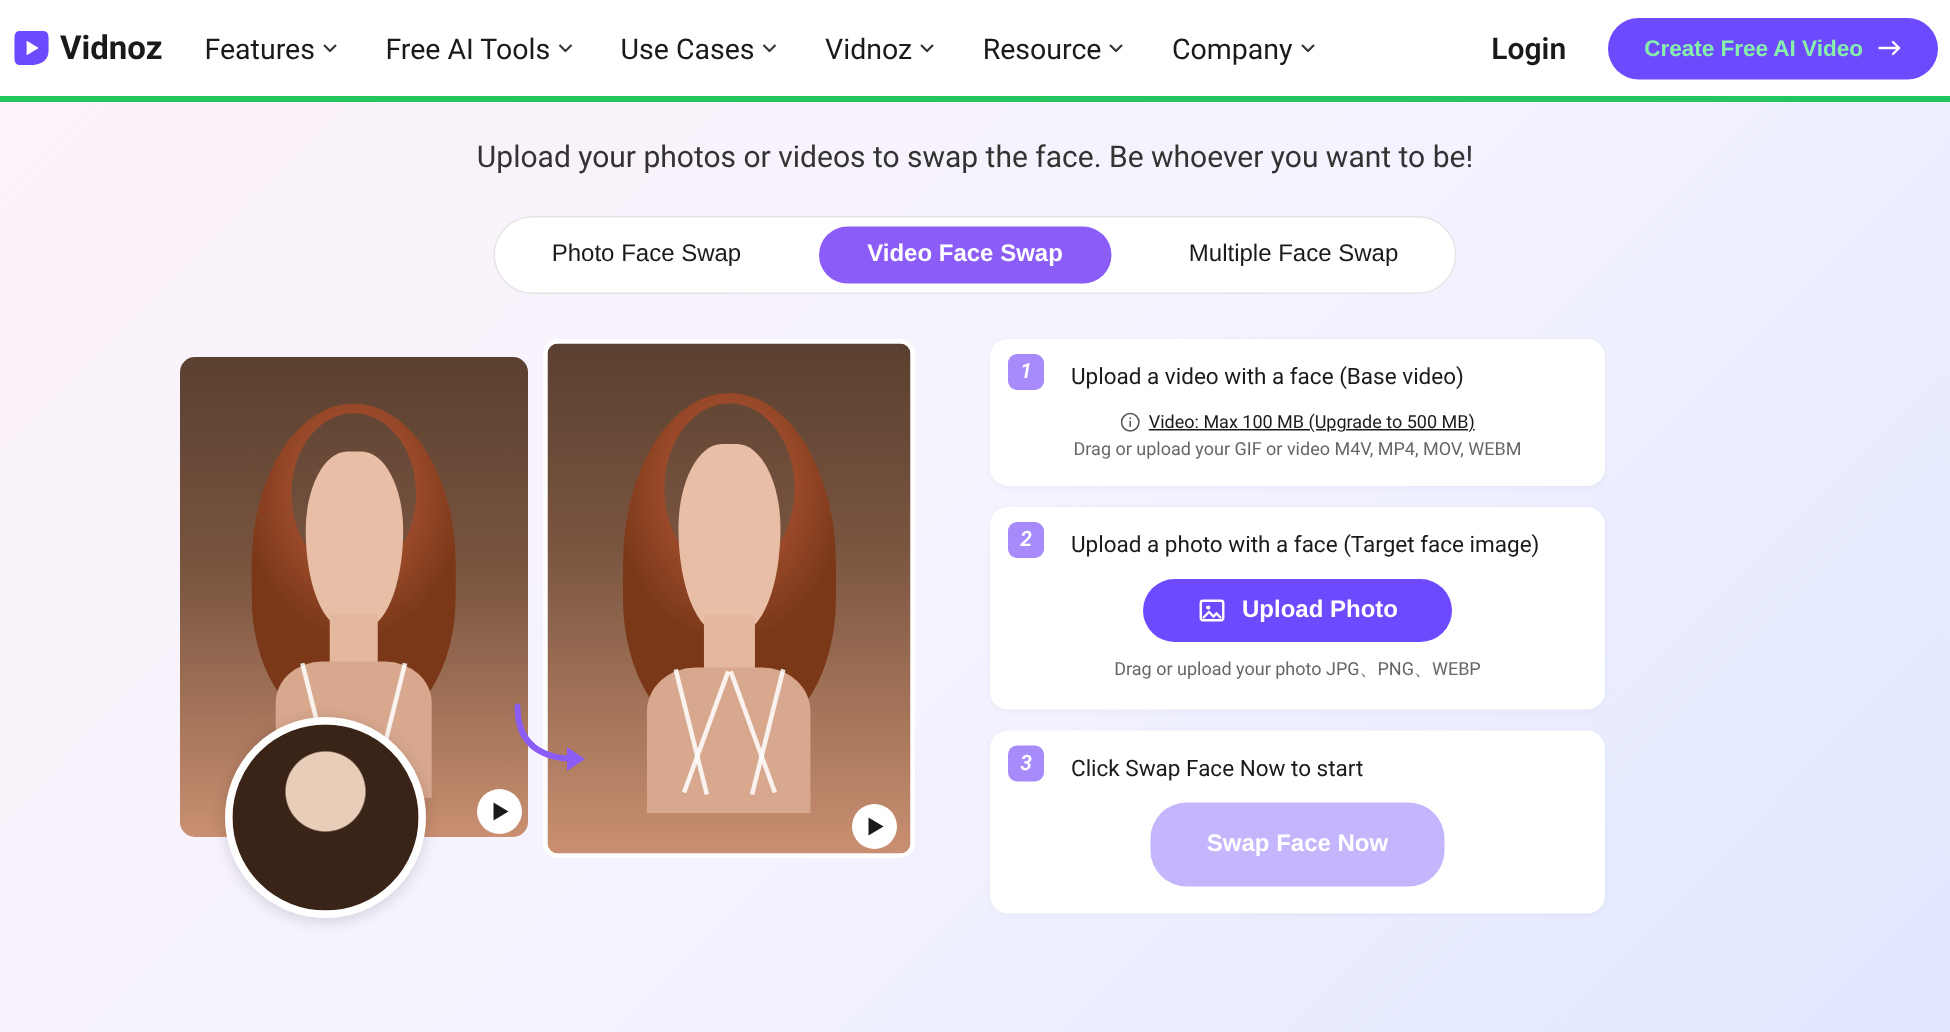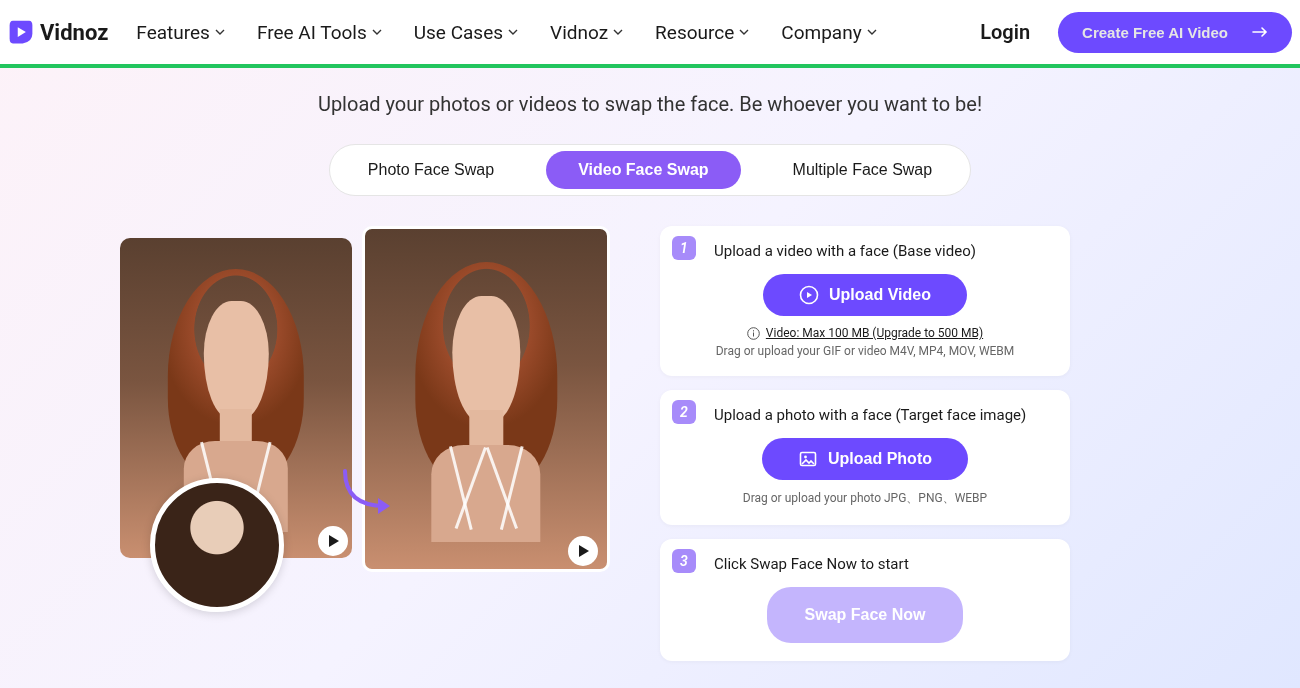--- a/index.html
+++ b/index.html
@@ -8,21 +8,21 @@
 
 .header { background: #fff; height: 68px; display: flex; padding: 0 8px; border-bottom: 4px solid #22c55e; }
 .logo { display: flex; align-items: center; gap: 6px; margin-right: 28px; }
 .logo-icon { width: 26px; height: 26px; }
 .logo-text { font-size: 22px; font-weight: 700; color: #1a1a1a; }
 .nav { display: flex; gap: 32px; flex: 1; }
 .nav-item { display: flex; align-items: center; gap: 5px; color: #1a1a1a; font-size: 19px; cursor: pointer; }
 .chev { width: 10px; height: 6px; }
 .header-right { display: flex; align-items: center; gap: 28px; }
 .login { font-size: 20px; font-weight: 600; color: #1a1a1a; cursor: pointer; }
-.cta { background: #6d4aff; color: #e5e5e5; padding: 12px 24px; border-radius: 24px; font-size: 15px; font-weight: 600; display: flex; align-items: center; gap: 24px; cursor: pointer; border: none; }
+.cta { background: #6d4aff; color: #86efac; padding: 12px 24px; border-radius: 24px; font-size: 15px; font-weight: 600; display: flex; align-items: center; gap: 10px; cursor: pointer; border: none; }
 
 
 .main { padding: 24px 0 20px; }
 .subtitle { text-align: center; font-size: 20px; color: #333; margin-bottom: 28px; }
 
 .tabs-wrap { display: flex; justify-content: center; margin-bottom: 30px; }
 .tabs { background: #fff; border-radius: 32px; padding: 6px; display: flex; gap: 20px; border: 1px solid #e5e5e5; }
 .tab { padding: 10px 32px; border-radius: 24px; font-size: 16px; color: #1a1a1a; cursor: pointer; border: none; background: transparent; }
 .tab.active { background: #8b5cf6; color: #fff; font-weight: 600; }
 
@@ -166,27 +166,20 @@
           <path d="M38 32 L50 40 L38 48 Z" fill="#8b5cf6"></path>
         </svg>
       <div class="avatar"></div>
     </div>
 
     <div class="steps">
 
       <div class="step">
         <div class="step-num">1</div>
         <div class="step-title">Upload a video with a face (Base video)</div>
-        <button class="upload-btn">
-          <svg width="20" height="20" viewBox="0 0 20 20">
-              <circle cx="10" cy="10" r="8.5" stroke="#fff" stroke-width="1.6" fill="none"></circle>
-              <path d="M8 7l5 3-5 3z" fill="#fff"></path>
-            </svg>
-          <span>Upload Video</span>
-        </button>
         <div class="hint-row">
           <svg width="13" height="13" viewBox="0 0 13 13">
               <circle cx="6.5" cy="6.5" r="5.8" stroke="#555" stroke-width="1" fill="none"></circle>
               <rect x="6" y="5.5" width="1" height="4" fill="#555"></rect>
               <rect x="6" y="3.2" width="1" height="1.2" fill="#555"></rect>
             </svg>
           <span class="hint-link">Video: Max 100 MB (Upgrade to 500 MB)</span>
         </div>
         <div class="hint">Drag or upload your GIF or video M4V, MP4, MOV, WEBM</div>
       </div>

